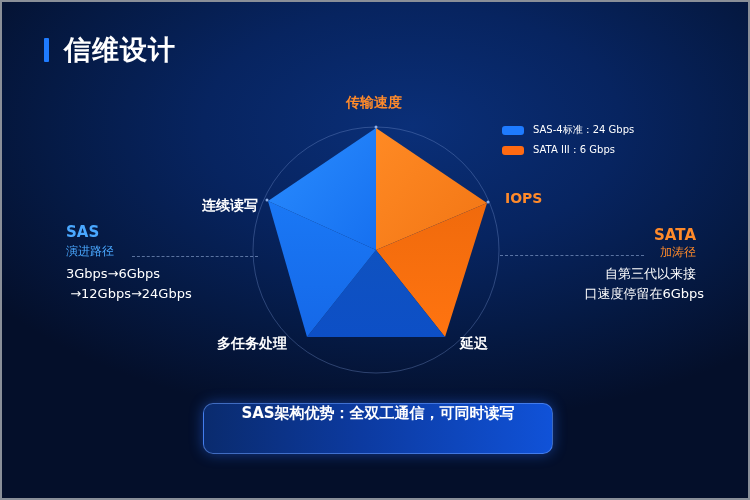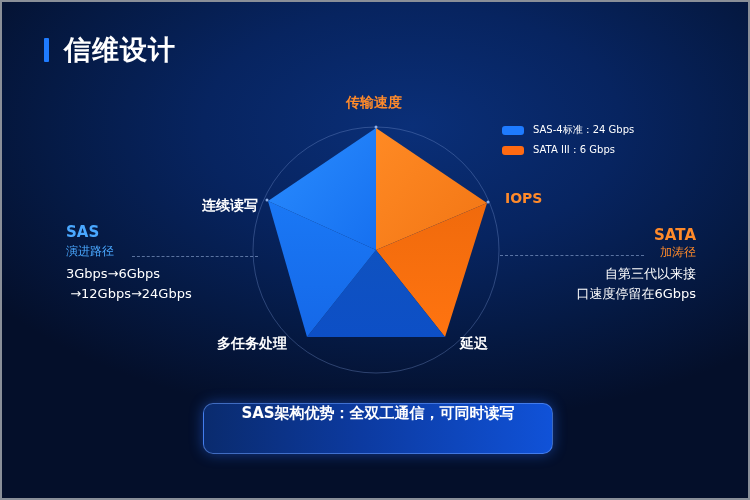--- a/index.html
+++ b/index.html
@@ -106,19 +106,19 @@
   <div class="side-title" style="left:64px; top:221px; color:#4aa8ff;">SAS</div>
   <div class="side-sub" style="left:64px; top:241px; color:#4aa8ff;">演进路径</div>
   <div class="dots" style="left:130px; top:254px; width:126px;"></div>
   <div class="side-text" style="left:64px; top:262px;">3Gbps→6Gbps</div>
   <div class="side-text" style="left:64px; top:282px; white-space:pre;"> →12Gbps→24Gbps</div>
 
   <div class="side-title" style="right:52px; top:224px; color:#ff8a2a; text-align:right;">SATA</div>
   <div class="side-sub" style="right:52px; top:242px; color:#ff8a2a; text-align:center;">加涛径</div>
   <div class="dots" style="left:498px; top:253px; width:144px;"></div>
   <div class="side-text" style="right:52px; top:262px; text-align:right;">自第三代以来接</div>
-  <div class="side-text" style="right:52px; top:282px; text-align:center;">口速度停留在6Gbps</div>
+  <div class="side-text" style="right:44px; top:282px; text-align:center;">口速度停留在6Gbps</div>
 
   <div class="callout">
     <span class="callout-text">SAS架构优势：全双工通信，可同时读写</span>
   </div>
 
 </div>
 
 </body></html>

